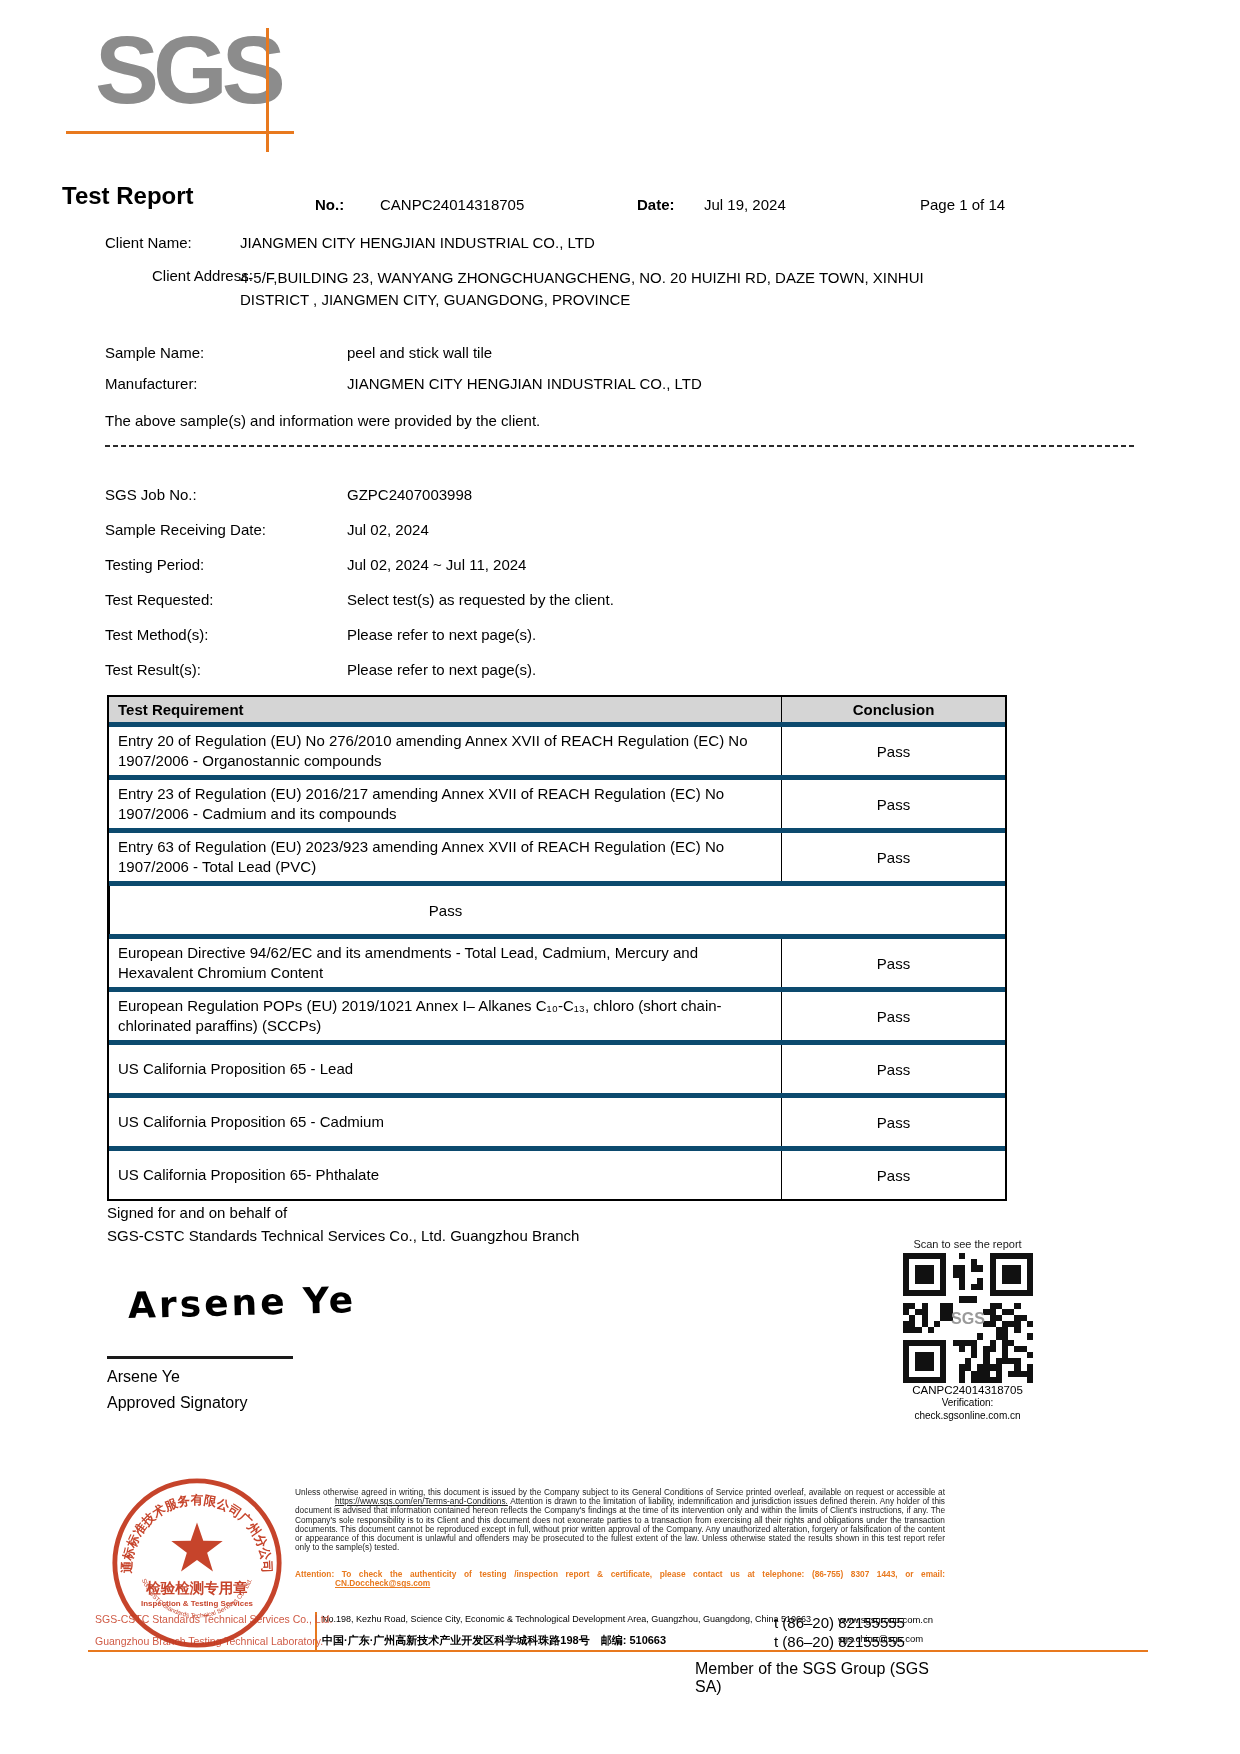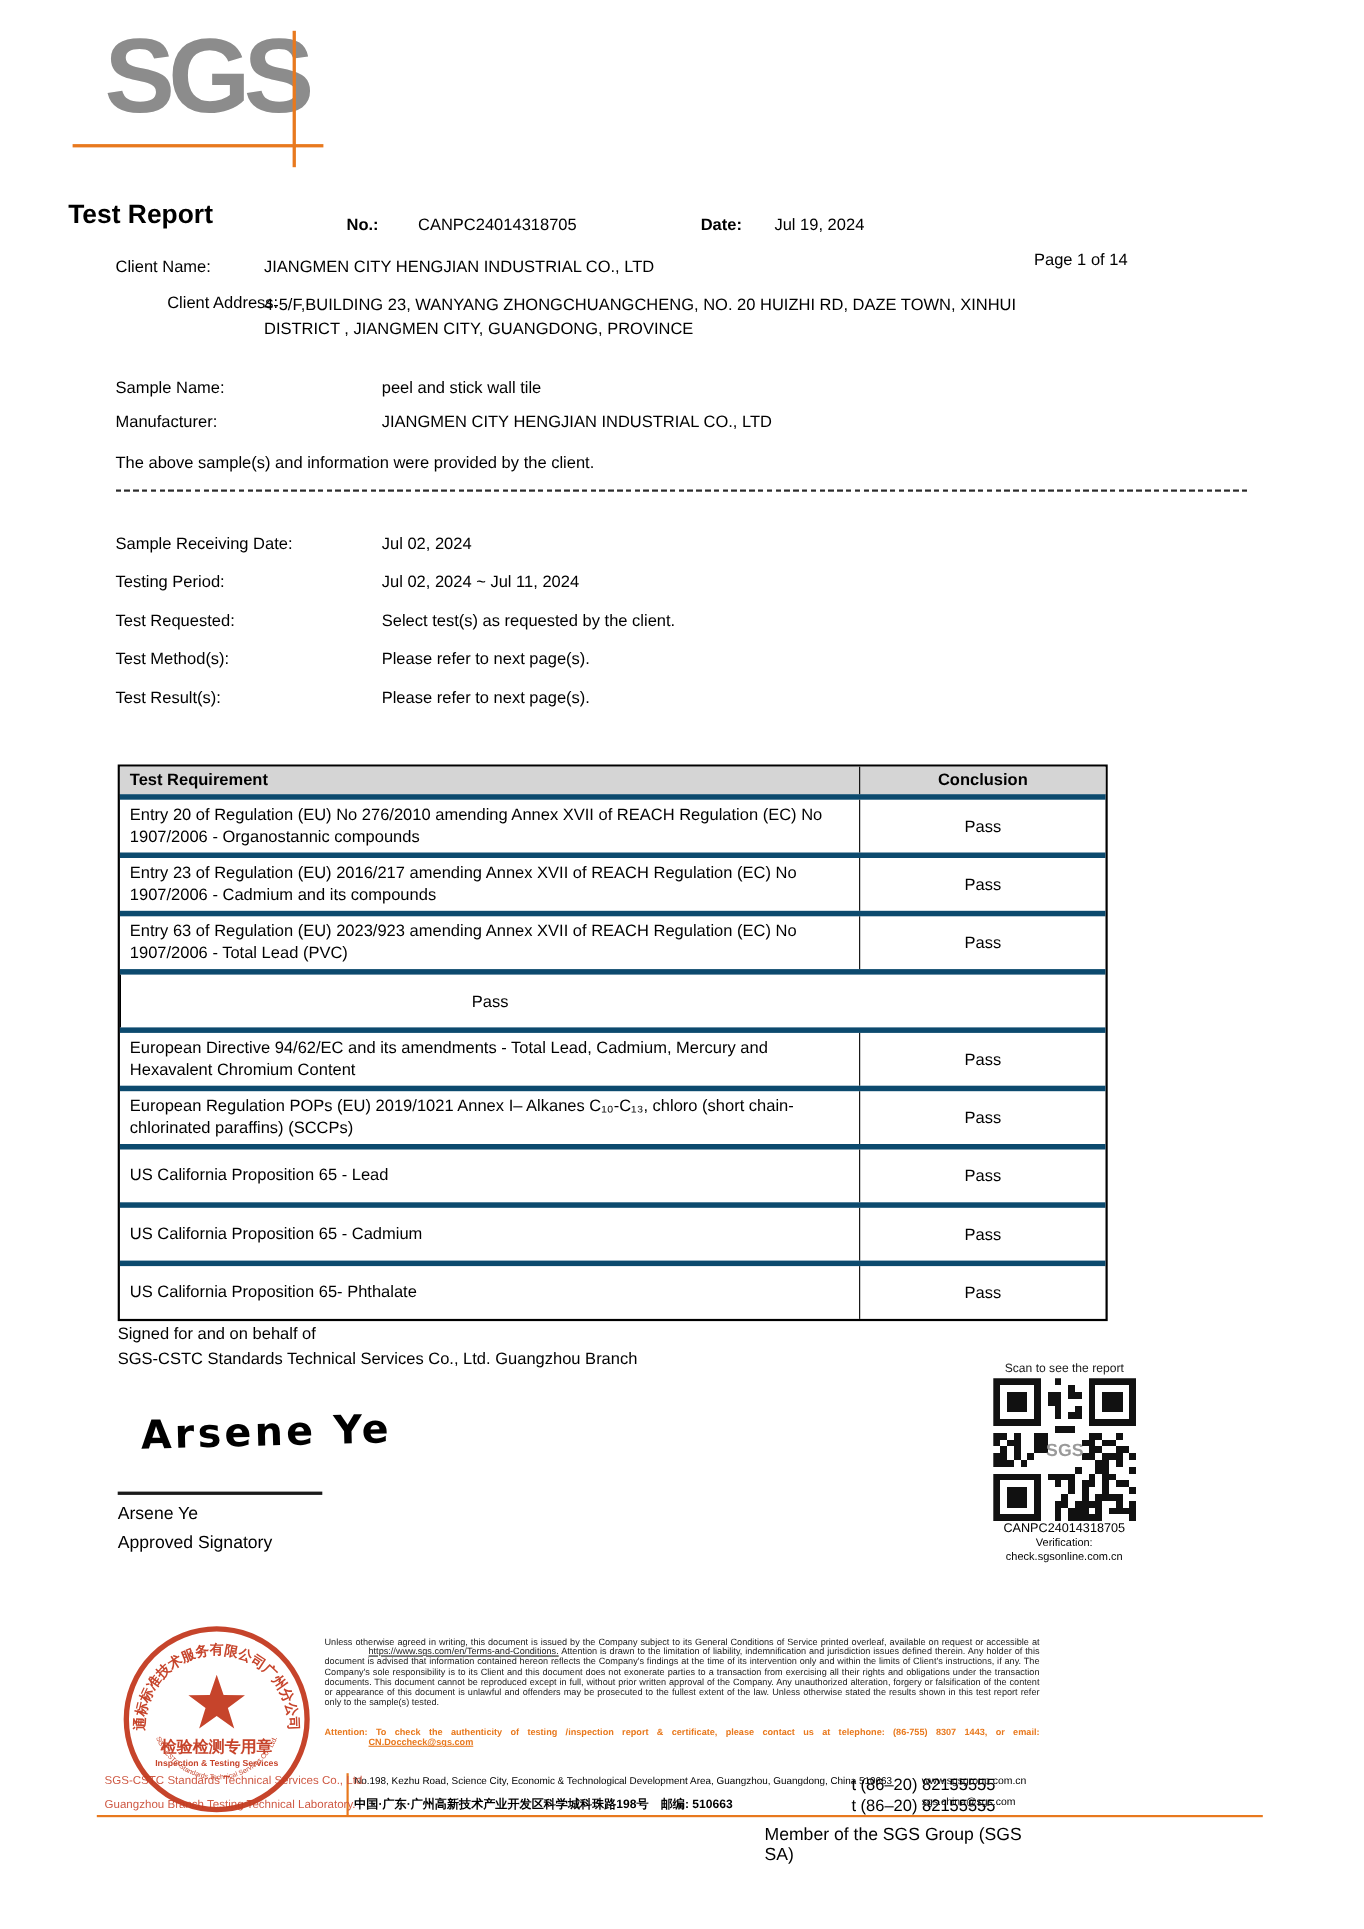--- a/index.html
+++ b/index.html
@@ -78,36 +78,40 @@
 
   <div class="abs logo-text">SGS</div>
   <div class="abs logo-vline"></div>
   <div class="abs logo-hline"></div>
 
   <div class="abs report-title">Test Report</div>
   <div class="abs meta bold" style="left:315px;">No.:</div>
   <div class="abs meta" style="left:380px;">CANPC24014318705</div>
   <div class="abs meta bold" style="left:637px;">Date:</div>
   <div class="abs meta" style="left:704px;">Jul 19, 2024</div>
-  <div class="abs meta" style="left:940px;margin-top:32px;">Page 1 of 14</div>
+  <div class="abs meta" style="left:920px;">Page 1 of 14</div>
 
   <div class="abs lbl" style="left:105px;top:234px;">Client Name:</div>
   <div class="abs val" style="left:240px;top:234px;">JIANGMEN CITY HENGJIAN INDUSTRIAL CO., LTD</div>
   <div class="abs lbl" style="left:105px;top:267px;margin-left:47px;">Client Address:</div>
   <div class="abs val client-address-value" style="left:240px;top:267px;">4-5/F,BUILDING 23, WANYANG ZHONGCHUANGCHENG, NO. 20 HUIZHI RD, DAZE TOWN, XINHUI DISTRICT , JIANGMEN CITY, GUANGDONG, PROVINCE</div>
 
   <div class="abs lbl" style="left:105px;top:344px;">Sample Name:</div>
   <div class="abs val" style="left:347px;top:344px;">peel and stick wall tile</div>
   <div class="abs lbl" style="left:105px;top:375px;">Manufacturer:</div>
   <div class="abs val" style="left:347px;top:375px;">JIANGMEN CITY HENGJIAN  INDUSTRIAL CO., LTD</div>
   <div class="abs val" style="left:105px;top:412px;">The above sample(s) and information were provided by the client.</div>
 
   <div class="abs dash-sep"></div>
 
   <div class="abs job-block">
+    <div class="job-row">
+      <span class="lbl">SGS Job No.:</span>
+      <span class="val">GZPC2407003998</span>
+    </div>
     <div class="job-row">
       <span class="lbl">Sample Receiving Date:</span>
       <span class="val">Jul 02, 2024</span>
     </div>
     <div class="job-row">
       <span class="lbl">Testing Period:</span>
       <span class="val">Jul 02, 2024 ~ Jul 11, 2024</span>
     </div>
     <div class="job-row">
       <span class="lbl">Test Requested:</span>

